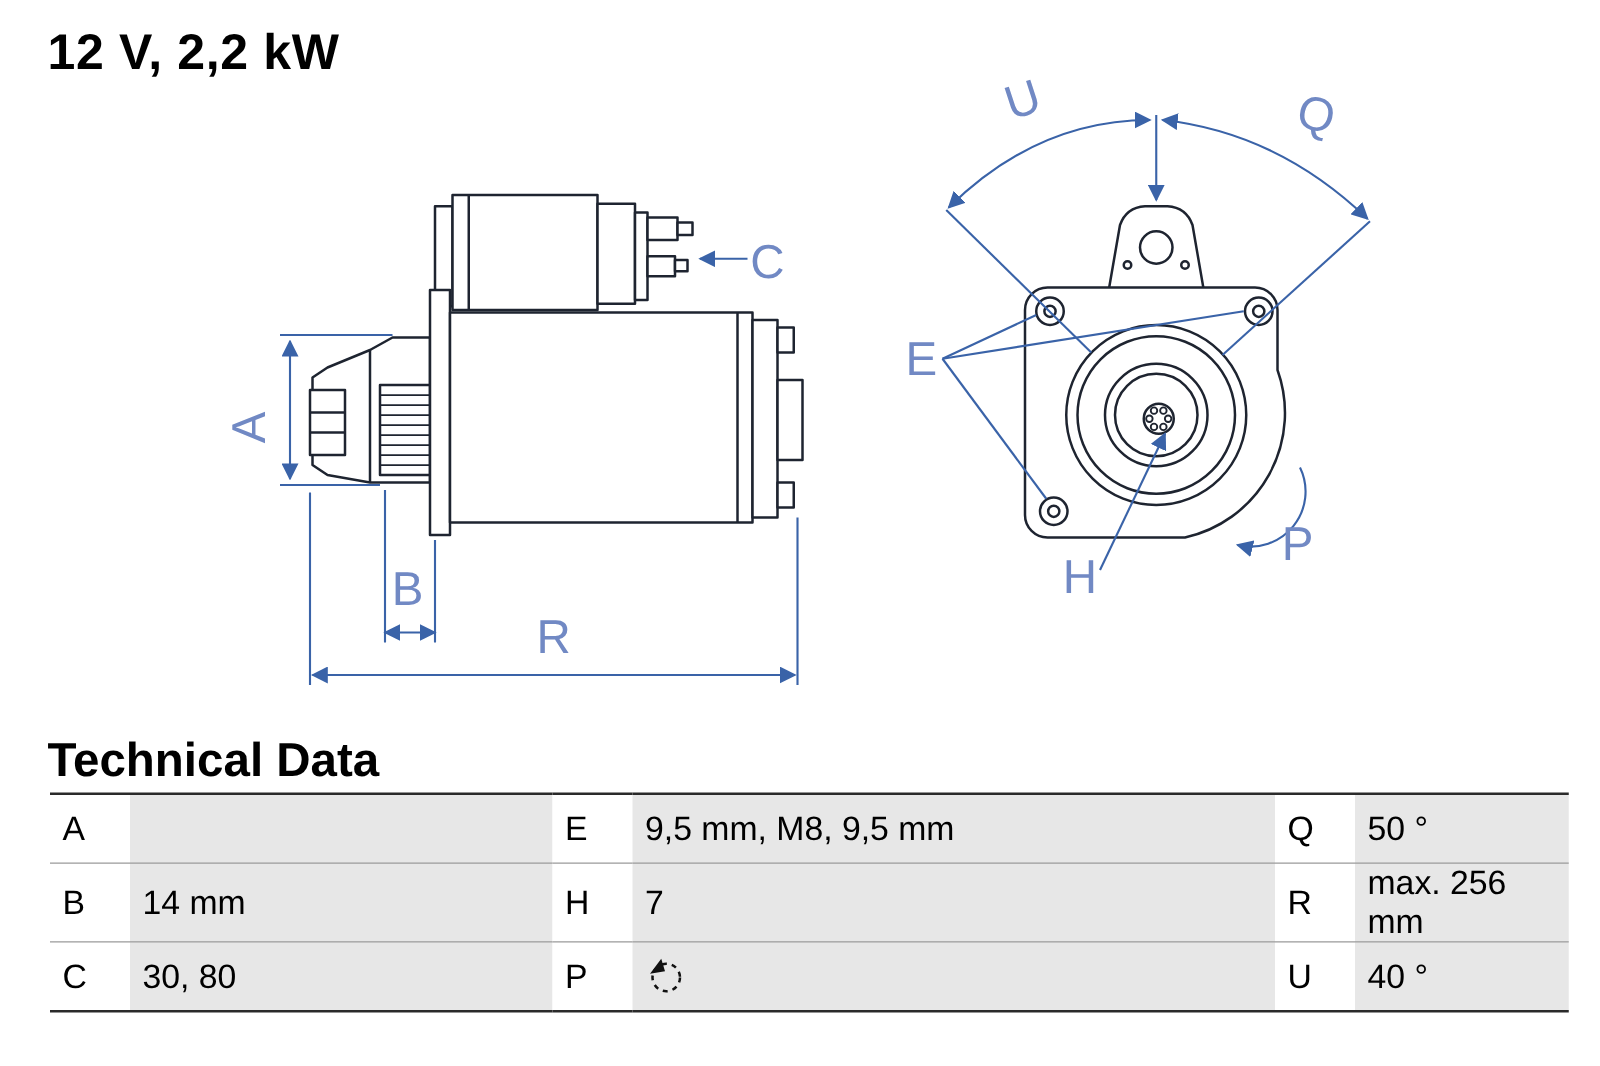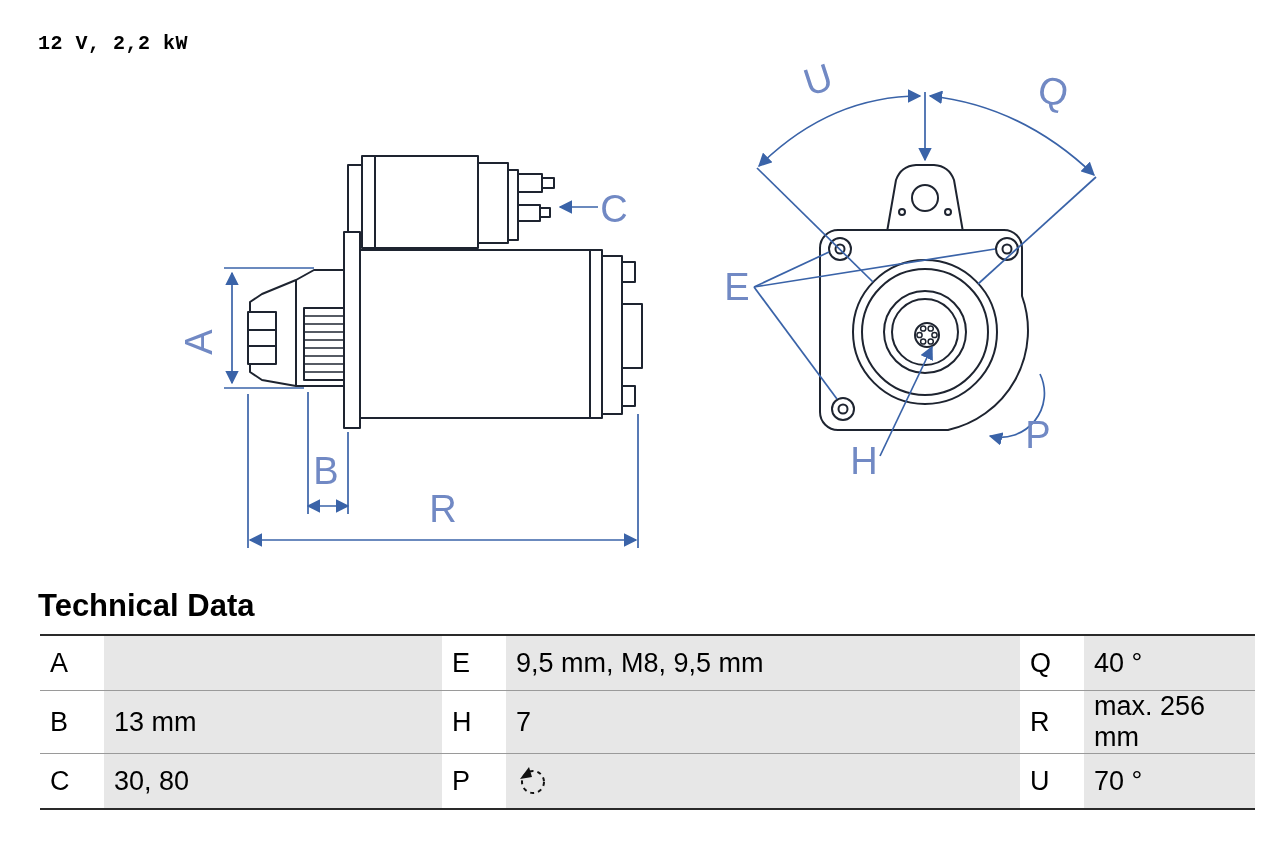--- a/index.html
+++ b/index.html
@@ -1,27 +1,27 @@
 <!DOCTYPE html>
 <html><head>
 <meta charset="utf-8">
 <style>
   html,body { margin:0; padding:0; background:#ffffff; }
   body {
     width:1280px; height:853px; position:relative; overflow:hidden;
     font-family:"Liberation Sans", sans-serif; color:#000;
   }
   .title {
-    position:absolute; left:38px; top:32px;
-    font-size:20px; font-weight:bold; letter-spacing:0.5px;font-family:Liberation Mono, monospace;
+    position:absolute; left:38px; top:20px;
+    font-size:40px; font-weight:bold; letter-spacing:0.5px;
   }
   .drawing-svg { position:absolute; left:0; top:0; }
   .tech-heading {
     position:absolute; left:38px; top:588px;
-    font-size:31px; font-weight:bold;
+    font-size:38px; font-weight:bold;
   }
   .table-wrap { position:absolute; left:40px; top:634px; width:1215px; }
   table.tech {
     border-collapse:collapse; width:100%;
     border-top:2px solid #2a2a2a; border-bottom:2px solid #2a2a2a;
     font-size:27px;
   }
   table.tech td { height:54px; padding:0 10px; vertical-align:middle; }
   table.tech tr:not(:first-child) td { border-top:1px solid #9a9a9a; }
   td.key { background:#ffffff; width:44px; padding-left:8px; }
@@ -170,38 +170,38 @@
 
 <div class="table-wrap">
   <table class="tech">
     <tbody>
         <tr>
       <td class="key">A</td>
       <td class="val val-1"></td>
       <td class="key">E</td>
       <td class="val val-2">9,5 mm, M8, 9,5 mm</td>
       <td class="key">Q</td>
-      <td class="val">40 °</td>
+      <td class="val">50 °</td>
     </tr>
     <tr>
       <td class="key">B</td>
-      <td class="val val-1">13 mm</td>
+      <td class="val val-1">14 mm</td>
       <td class="key">H</td>
       <td class="val val-2">7</td>
       <td class="key">R</td>
       <td class="val">max. 256 mm</td>
     </tr>
     <tr>
       <td class="key">C</td>
       <td class="val val-1">30, 80</td>
       <td class="key">P</td>
       <td class="val val-2">
         <svg class="rot-icon" width="34" height="32" viewBox="0 0 34 32">
           <circle cx="17" cy="17" r="11" fill="none" stroke="#111" stroke-width="2" stroke-dasharray="4 4"></circle>
           <polygon points="4,14 13,2 16,12" fill="#111"></polygon>
         </svg>
       </td>
       <td class="key">U</td>
-      <td class="val">70 °</td>
+      <td class="val">40 °</td>
     </tr>
   </tbody>
     </table>
 </div>
 
 </body></html>

